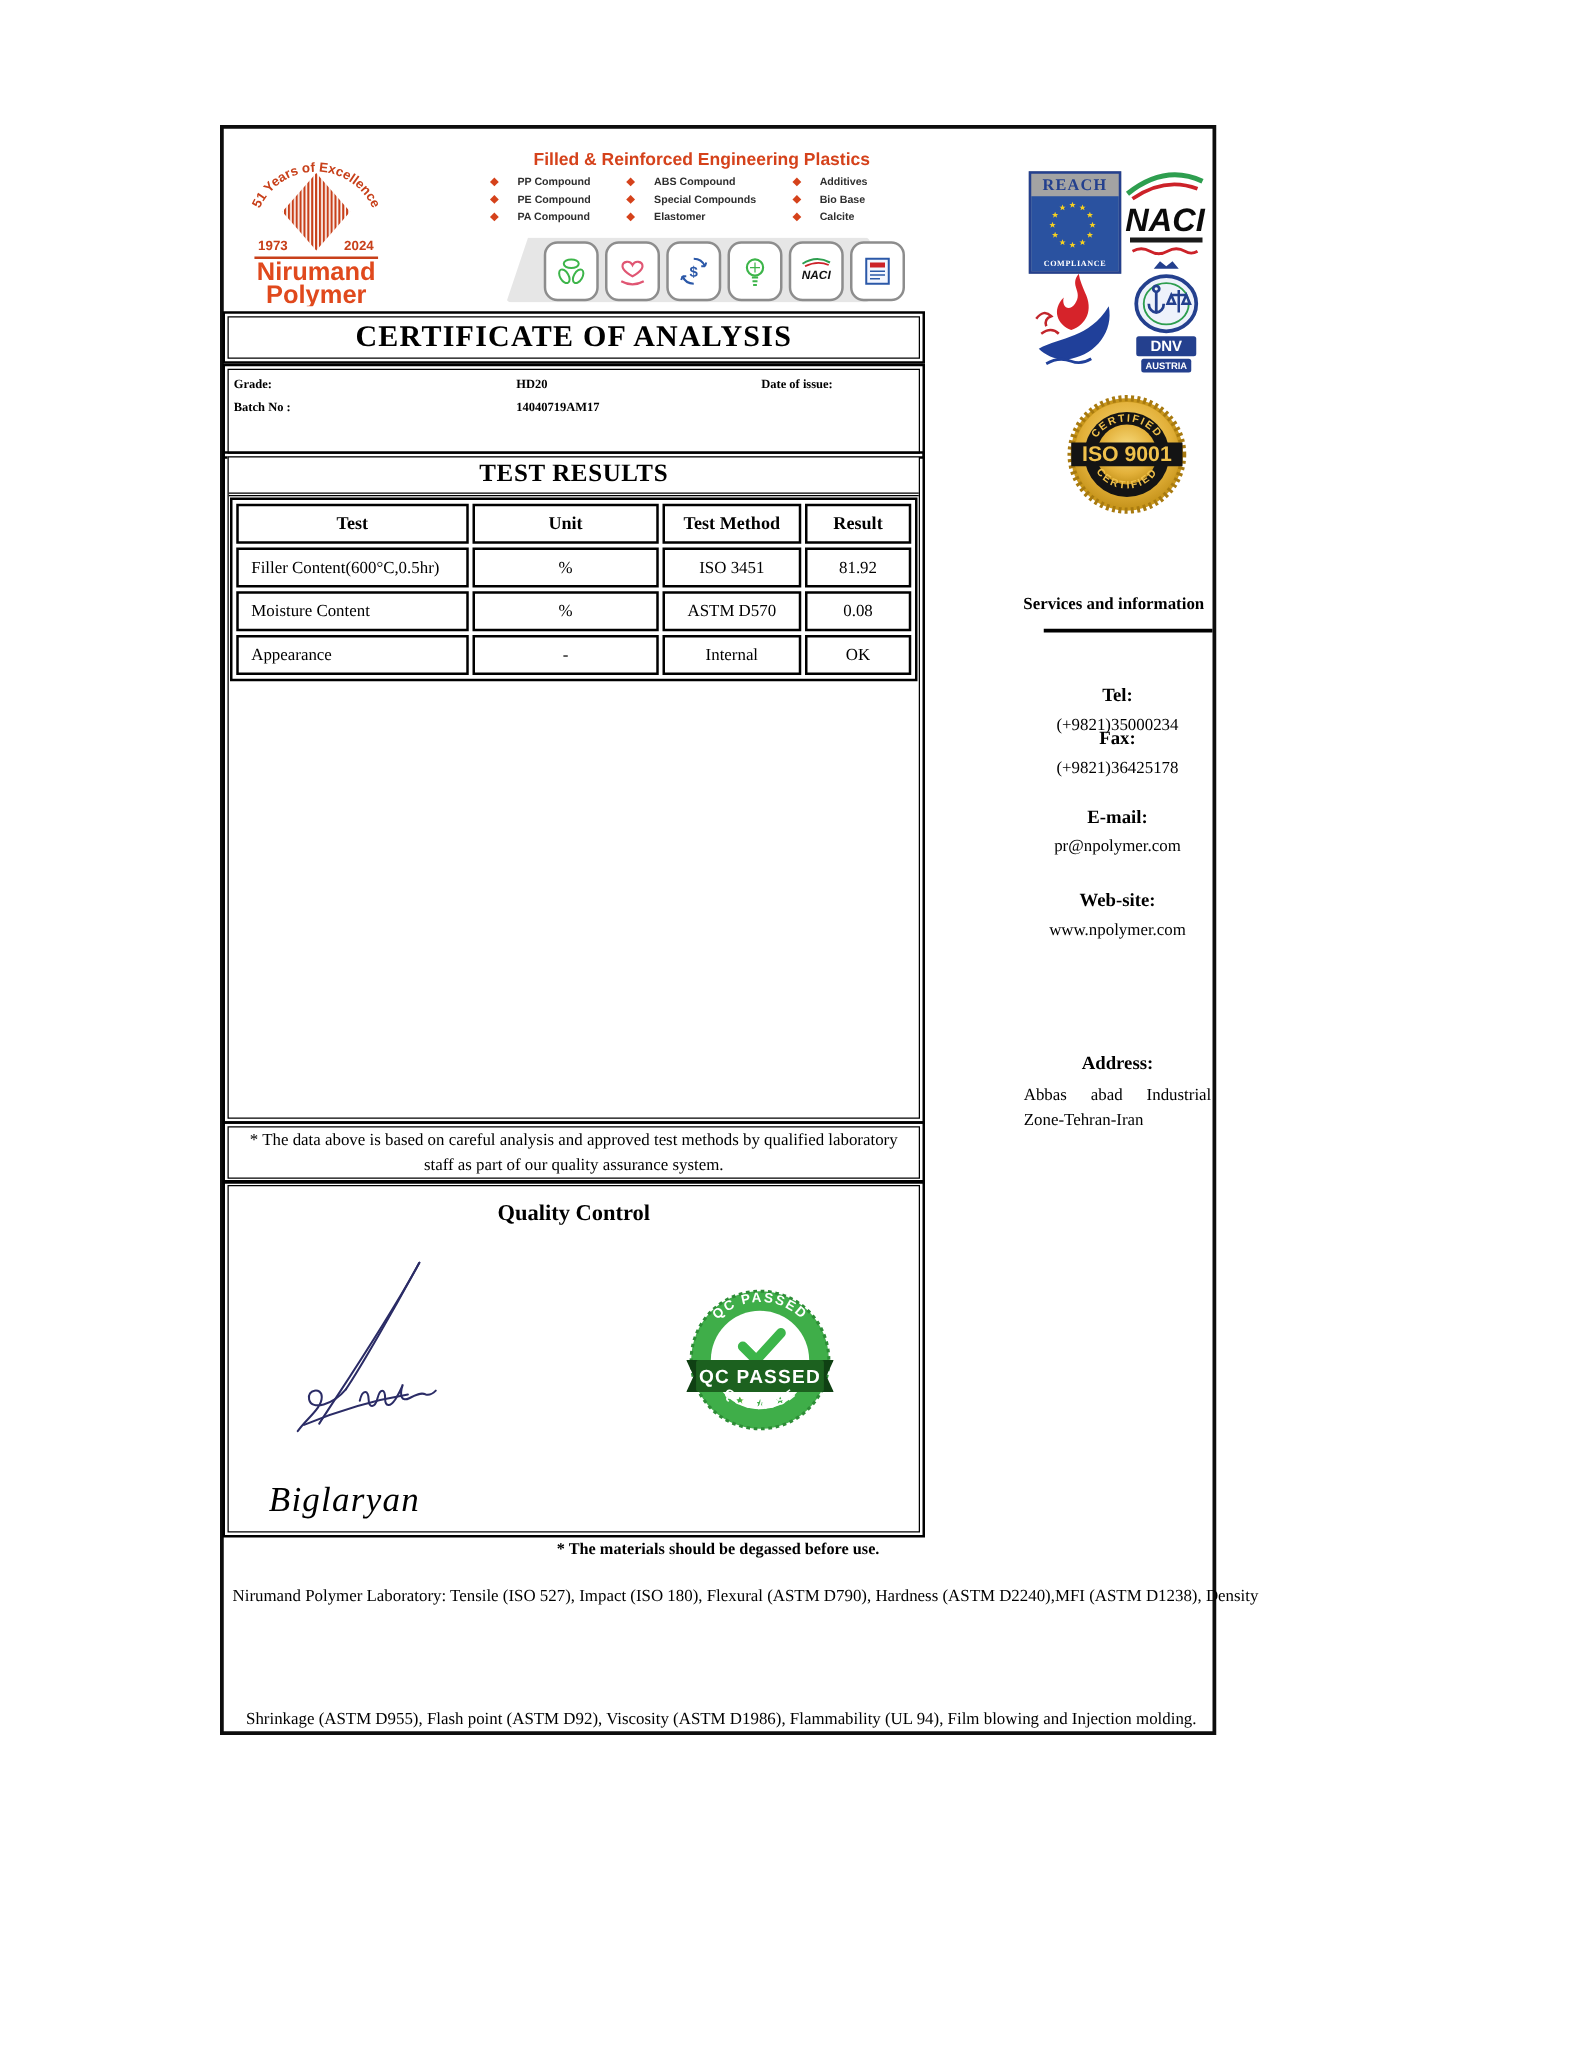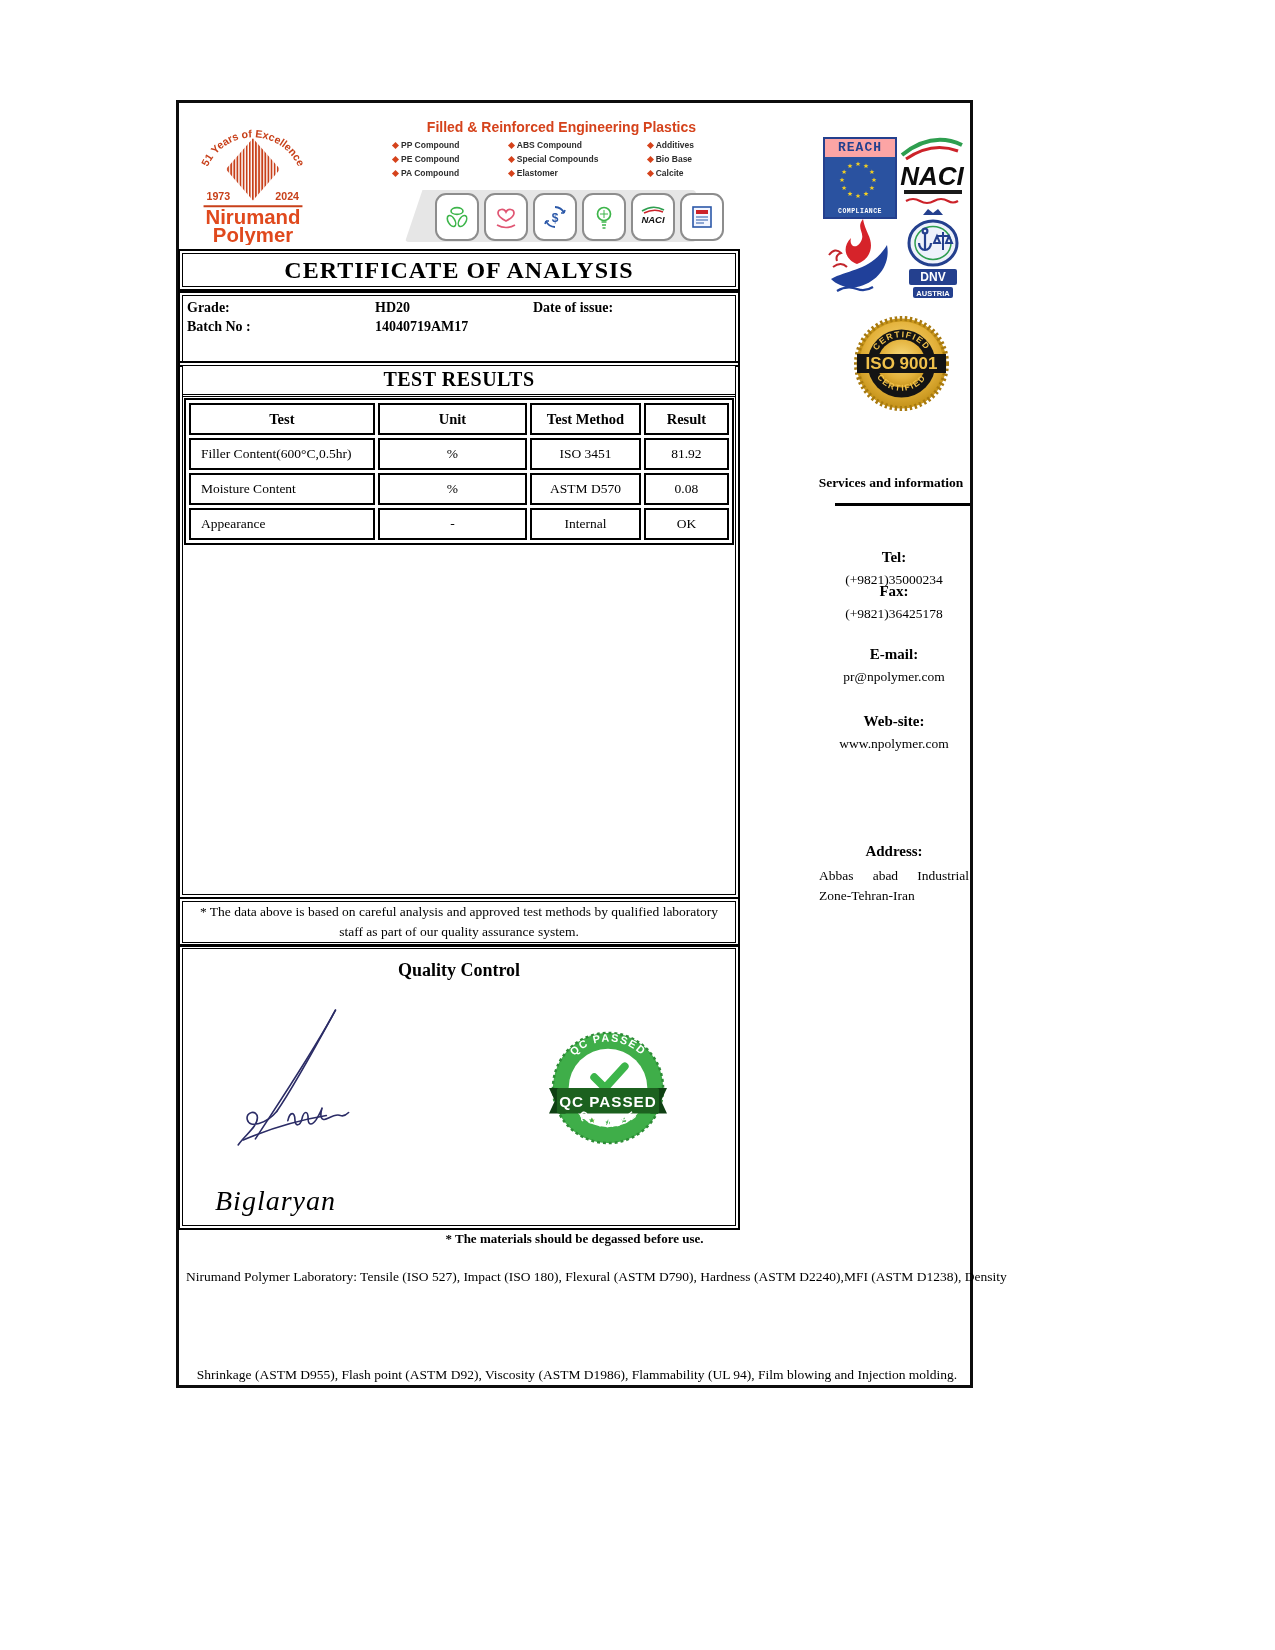--- a/index.html
+++ b/index.html
@@ -5,47 +5,47 @@
   html,body{margin:0;padding:0;background:#fff;}
   .page{position:relative;width:1275px;height:1650px;background:#fff;font-family:"Liberation Serif",serif;color:#000;overflow:hidden;}
   .doc{position:absolute;left:176px;top:100px;width:791px;height:1282px;border:3px solid #0d0d0d;background:#fff;}
   .dbox{position:absolute;background:#fff;border:1px solid #000;outline:2px solid #000;outline-offset:2px;}
   
   .hdr-logo{position:absolute;left:10px;top:14px;width:128px;height:128px;}
   .plastics{position:absolute;left:212px;top:16px;width:305px;height:126px;font-family:"Liberation Sans",sans-serif;}
   .plastics-title{font-size:14px;font-weight:bold;color:#d5421b;text-align:right;letter-spacing:0px;white-space:nowrap;}
   .plastics-cols{display:flex;justify-content:space-between;margin-top:5px;padding:0 2px;}
   .pcol{display:flex;flex-direction:column;gap:4px;}
-  .pitem{font-size:8.5px;font-weight:bold;color:#2e2e2e;white-space:nowrap;display:flex;align-items:center;gap:3px;}
+  .pitem{font-size:8.5px;font-weight:bold;color:#2e2e2e;white-space:nowrap;display:flex;align-items:center;gap:16px;}
   .pdia{width:5px;height:5px;background:#d5421b;transform:rotate(45deg);display:inline-block;}
   .values-strip{position:relative;margin-top:8px;height:58px;}
   .values-banner{position:absolute;left:14px;top:4px;right:0;height:52px;background:#e6e6e6;clip-path:polygon(6% 0,100% 0,100% 100%,0 100%);border-radius:4px;}
   .tiles{position:absolute;left:44px;top:7px;display:flex;gap:5px;}
   .tile{width:40px;height:44px;background:#fff;border:2px solid #8d8d8d;border-radius:11px;display:flex;align-items:center;justify-content:center;}
   
-  .reach{position:absolute;left:644px;top:34px;width:70px;height:78px;border:2px solid #24408e;background:#fca5a5;display:flex;flex-direction:column;font-family:Liberation Mono, monospace;}
+  .reach{position:absolute;left:644px;top:34px;width:70px;height:78px;border:2px solid #24408e;background:#a3a3a3;display:flex;flex-direction:column;font-family:Liberation Serif, serif;}
   .reach-word{font-size:13px;font-weight:bold;color:#24408e;text-align:center;letter-spacing:1px;line-height:18px;}
   .reach-blue{flex:1;background:#2a52a0;position:relative;}
   .reach-comp{font-size:6.5px;font-weight:bold;color:#fff;text-align:center;letter-spacing:.5px;padding-bottom:2px;background:#2a52a0;}
   .naci-big{position:absolute;left:717px;top:30px;width:72px;height:82px;}
   .flame{position:absolute;left:644px;top:112px;width:70px;height:86px;}
   .dnv{position:absolute;left:722px;top:104px;width:64px;height:94px;}
   .isobadge{position:absolute;left:674px;top:212px;width:97px;height:97px;}
   
   .svc-title{position:absolute;left:636px;top:372px;width:152px;text-align:center;font-size:13.5px;font-weight:bold;}
   .svc-line{position:absolute;left:656px;top:400px;right:0;height:3px;background:#000;}
   .contact{position:absolute;left:640px;width:150px;text-align:center;}
   .contact .clabel{font-size:15px;font-weight:bold;}
   .contact .cvalue{font-size:13.5px;margin-top:6px;white-space:nowrap;}
   .address .cvalue{white-space:normal;text-align:justify;line-height:1.5;}
   
   .coa-box{left:3px;top:150px;width:552px;height:32px;display:flex;align-items:center;justify-content:center;}
   .coa-title{font-size:24px;font-weight:bold;letter-spacing:1px;}
   .info-box{left:3px;top:192px;width:552px;height:62px;padding:2px 0;}
-  .irow{display:grid;grid-template-columns:188px 158px 1fr;font-size:14px;font-weight:bold;line-height:19px;padding-left:4px;}
+  .irow{display:grid;grid-template-columns:188px 158px 1fr;font-size:10px;font-weight:bold;line-height:19px;padding-left:4px;gap:38px;}
   .results-box{left:3px;top:262px;width:552px;height:528px;display:flex;flex-direction:column;}
   .tr-title{font-size:20px;font-weight:bold;text-align:center;letter-spacing:.5px;padding:2px 0 3px;border-bottom:3px double #000;}
   table.results{border-collapse:separate;border-spacing:3px;border:2px solid #000;margin:1px;}
   table.results th,table.results td{border:2px solid #000;text-align:center;height:26px;padding:1px 3px;}
   table.results th{font-size:14.5px;}
   table.results td{font-size:13.5px;}
   table.results td:first-child{text-align:left;padding-left:10px;}
   col.c1{width:187px}col.c2{width:152px}col.c3{width:112px}col.c4{width:86px}
   .footnote-box{left:3px;top:798px;width:552px;height:40px;display:flex;align-items:center;}
   .footnote{font-size:13.5px;text-align:center;line-height:1.45;padding:0 10px;}

